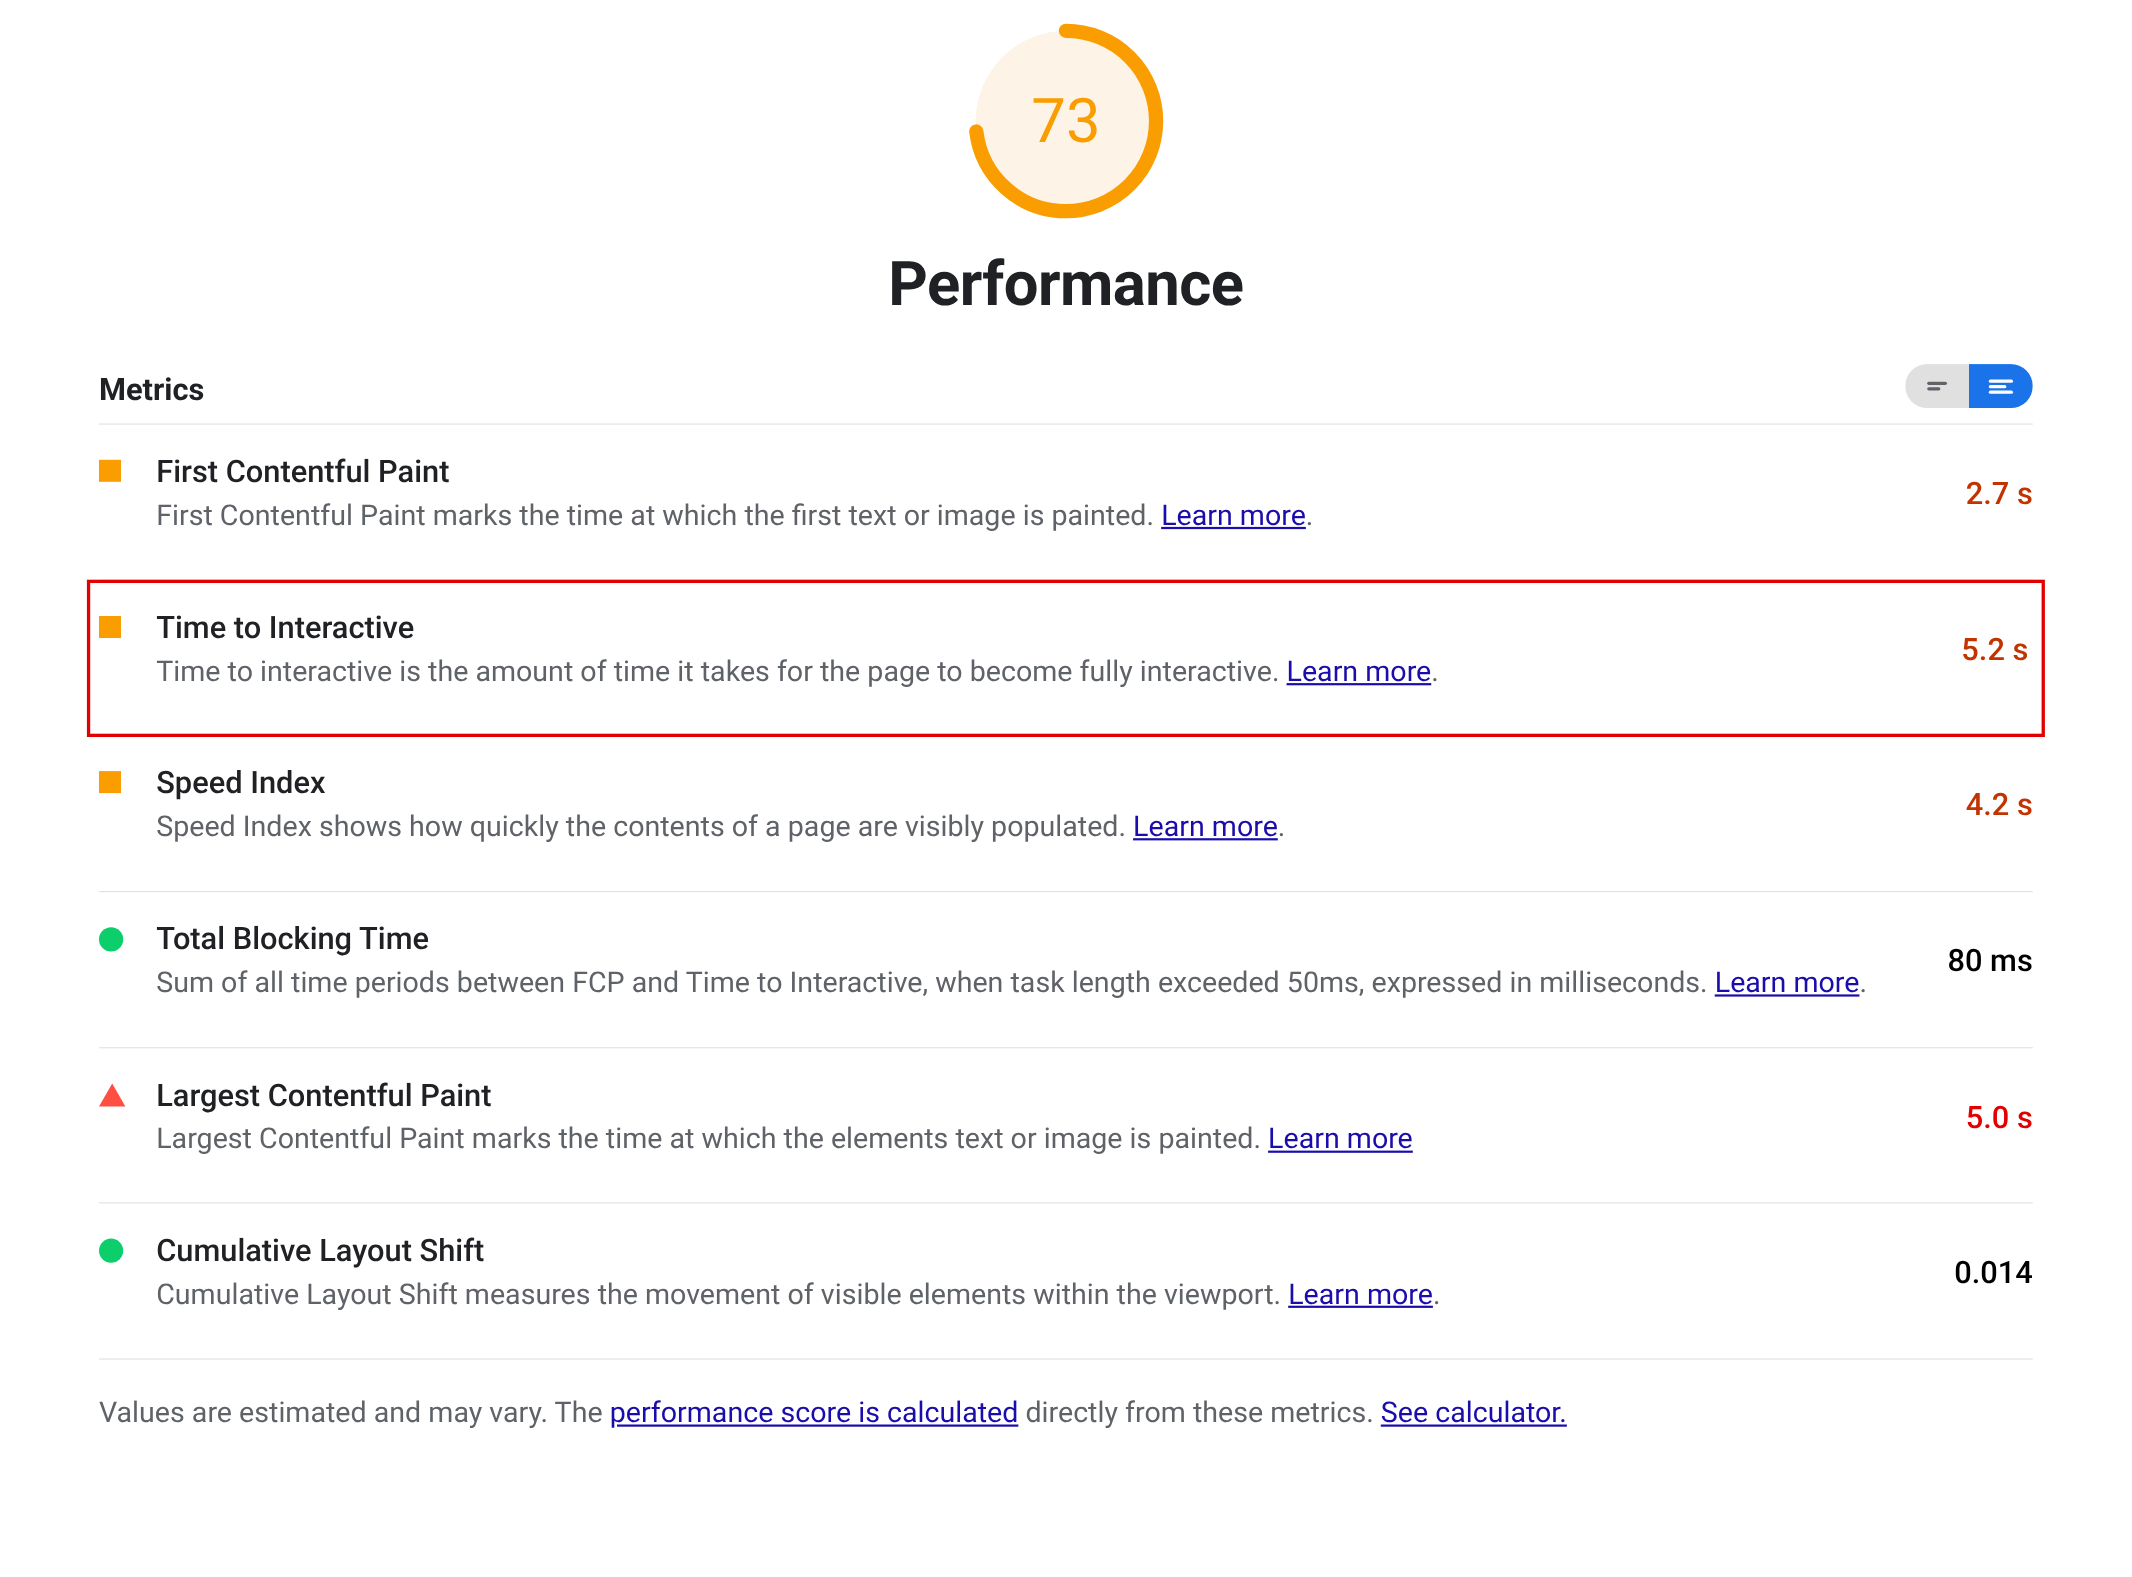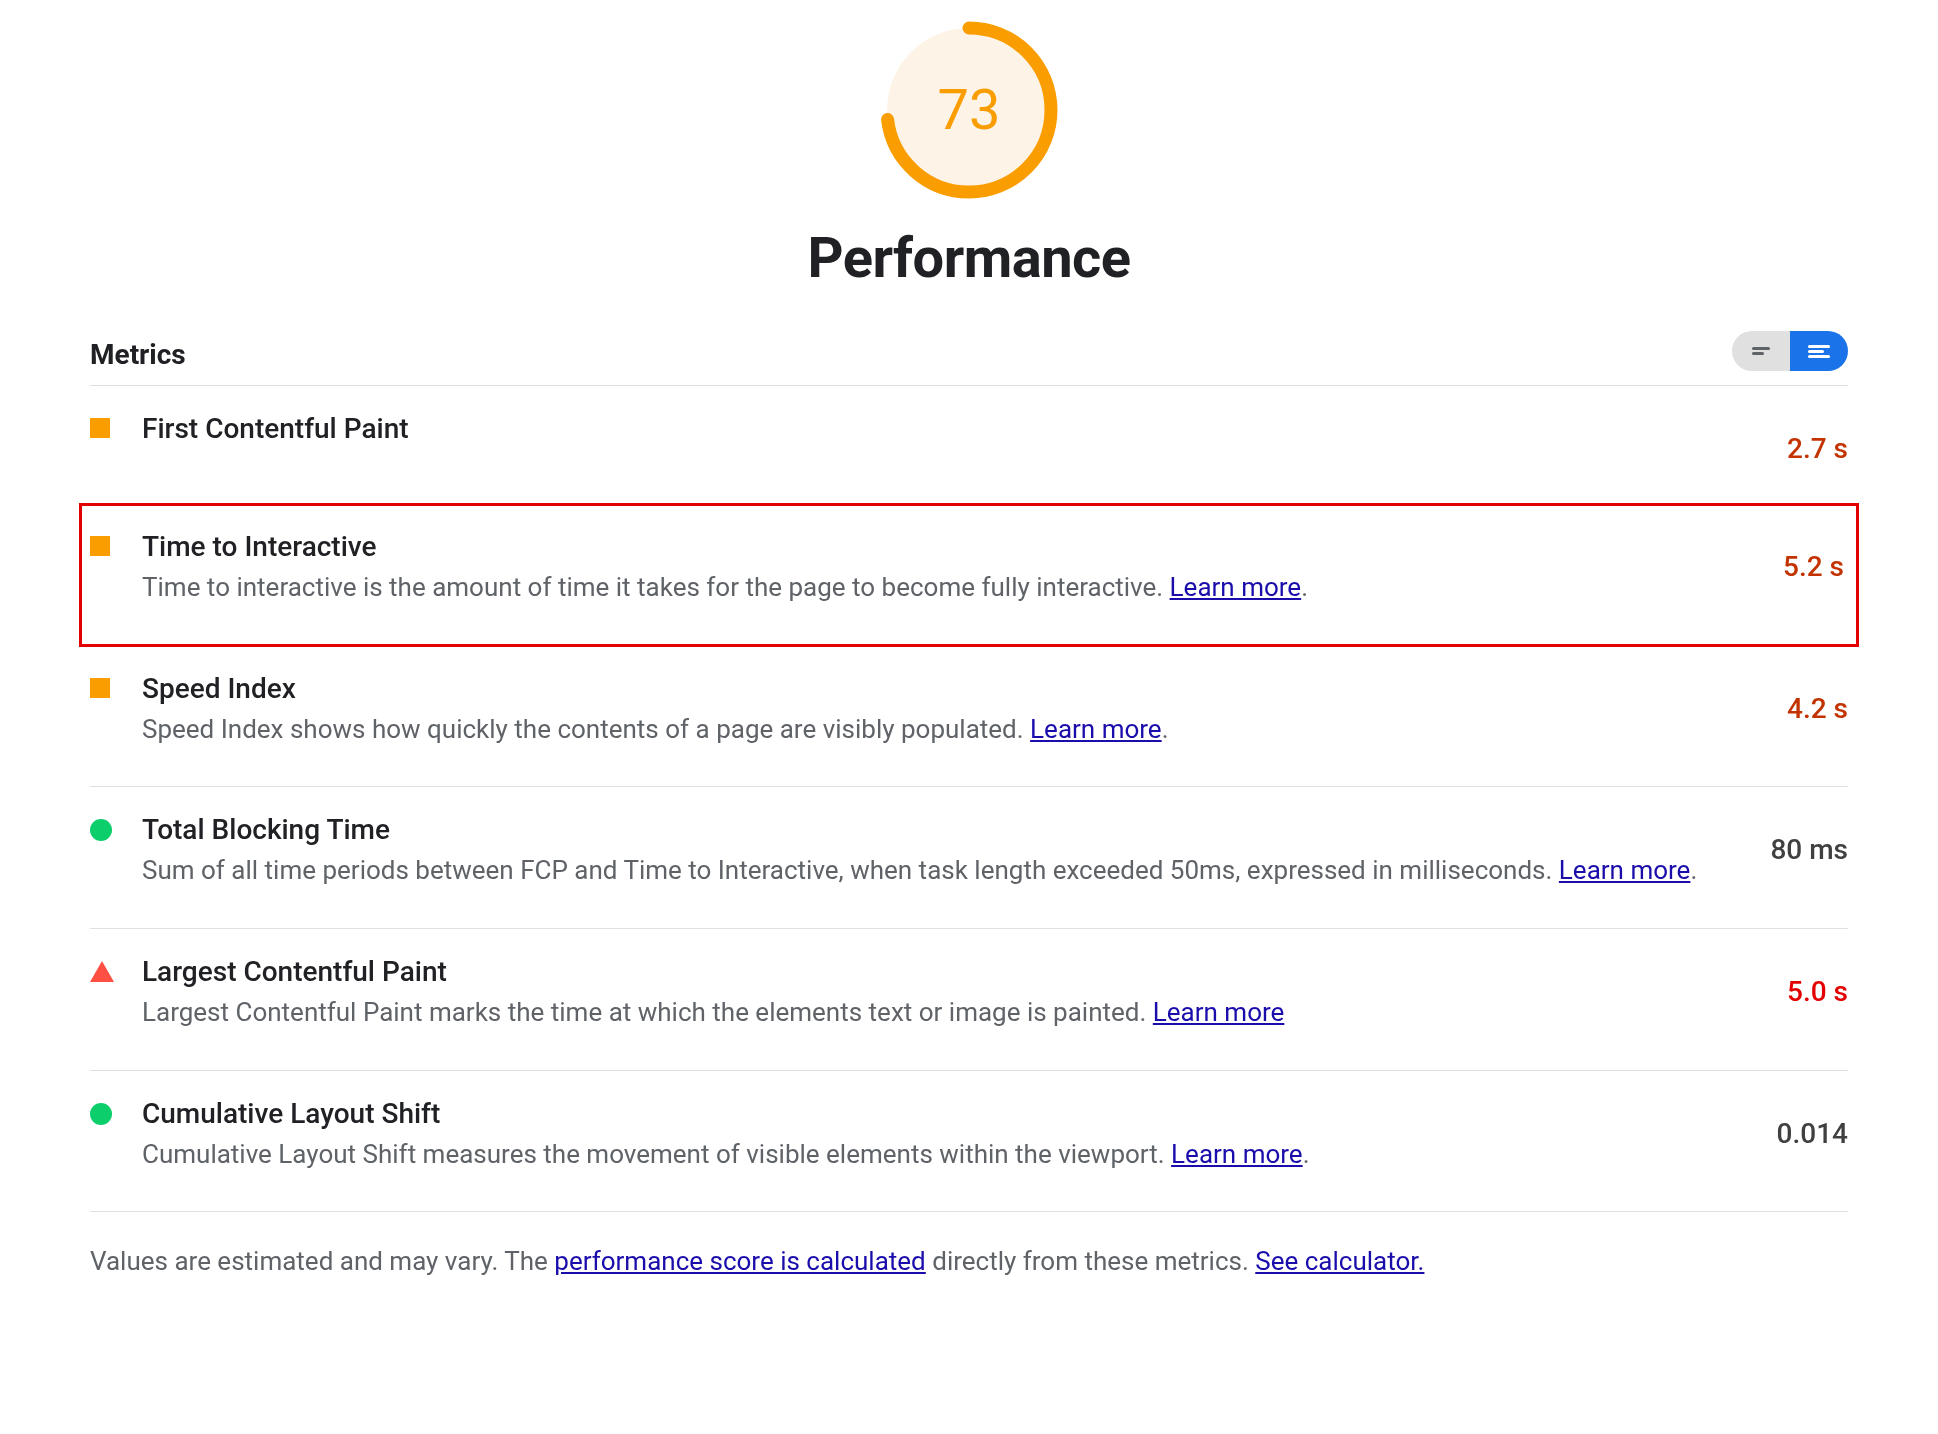--- a/index.html
+++ b/index.html
@@ -131,21 +131,21 @@
   }
   .metric-value {
     flex: 0 0 auto;
     font-size: 28px;
     font-weight: 500;
     white-space: nowrap;
     margin-top: 20px;
   }
   .val-orange { color: #c33300; }
   .val-red    { color: #e20000; }
-  .val-green  { color: #404040; }
+  .val-green  { color: #000000; }
 
   .footnote {
     padding-top: 34px;
     font-size: 26px;
     color: #5f6368;
   }
   .footnote a { color: #1a0dab; text-decoration: underline; cursor:pointer;}
 </style>
 </head>
 <body>
@@ -180,20 +180,21 @@
   </div>
 </div>
 
 <div class="metrics-grid" id="metrics-grid">
     <div class="metric">
       <div class="metric-icon">
         <div class="icon-square-orange"></div>
       </div>
       <div class="metric-body">
         <div class="metric-title">First Contentful Paint</div>
+        <div class="metric-desc"><span>First Contentful Paint marks the time at which the first text or image is painted. </span><a class="learn-more">Learn more</a><span>.</span></div>
       </div>
       <div class="metric-value val-orange">2.7 s</div>
     </div>
     <div class="metric highlighted">
       <div class="metric-icon">
         <div class="icon-square-orange"></div>
       </div>
       <div class="metric-body">
         <div class="metric-title">Time to Interactive</div>
         <div class="metric-desc"><span>Time to interactive is the amount of time it takes for the page to become fully interactive. </span><a class="learn-more">Learn more</a><span>.</span></div>

